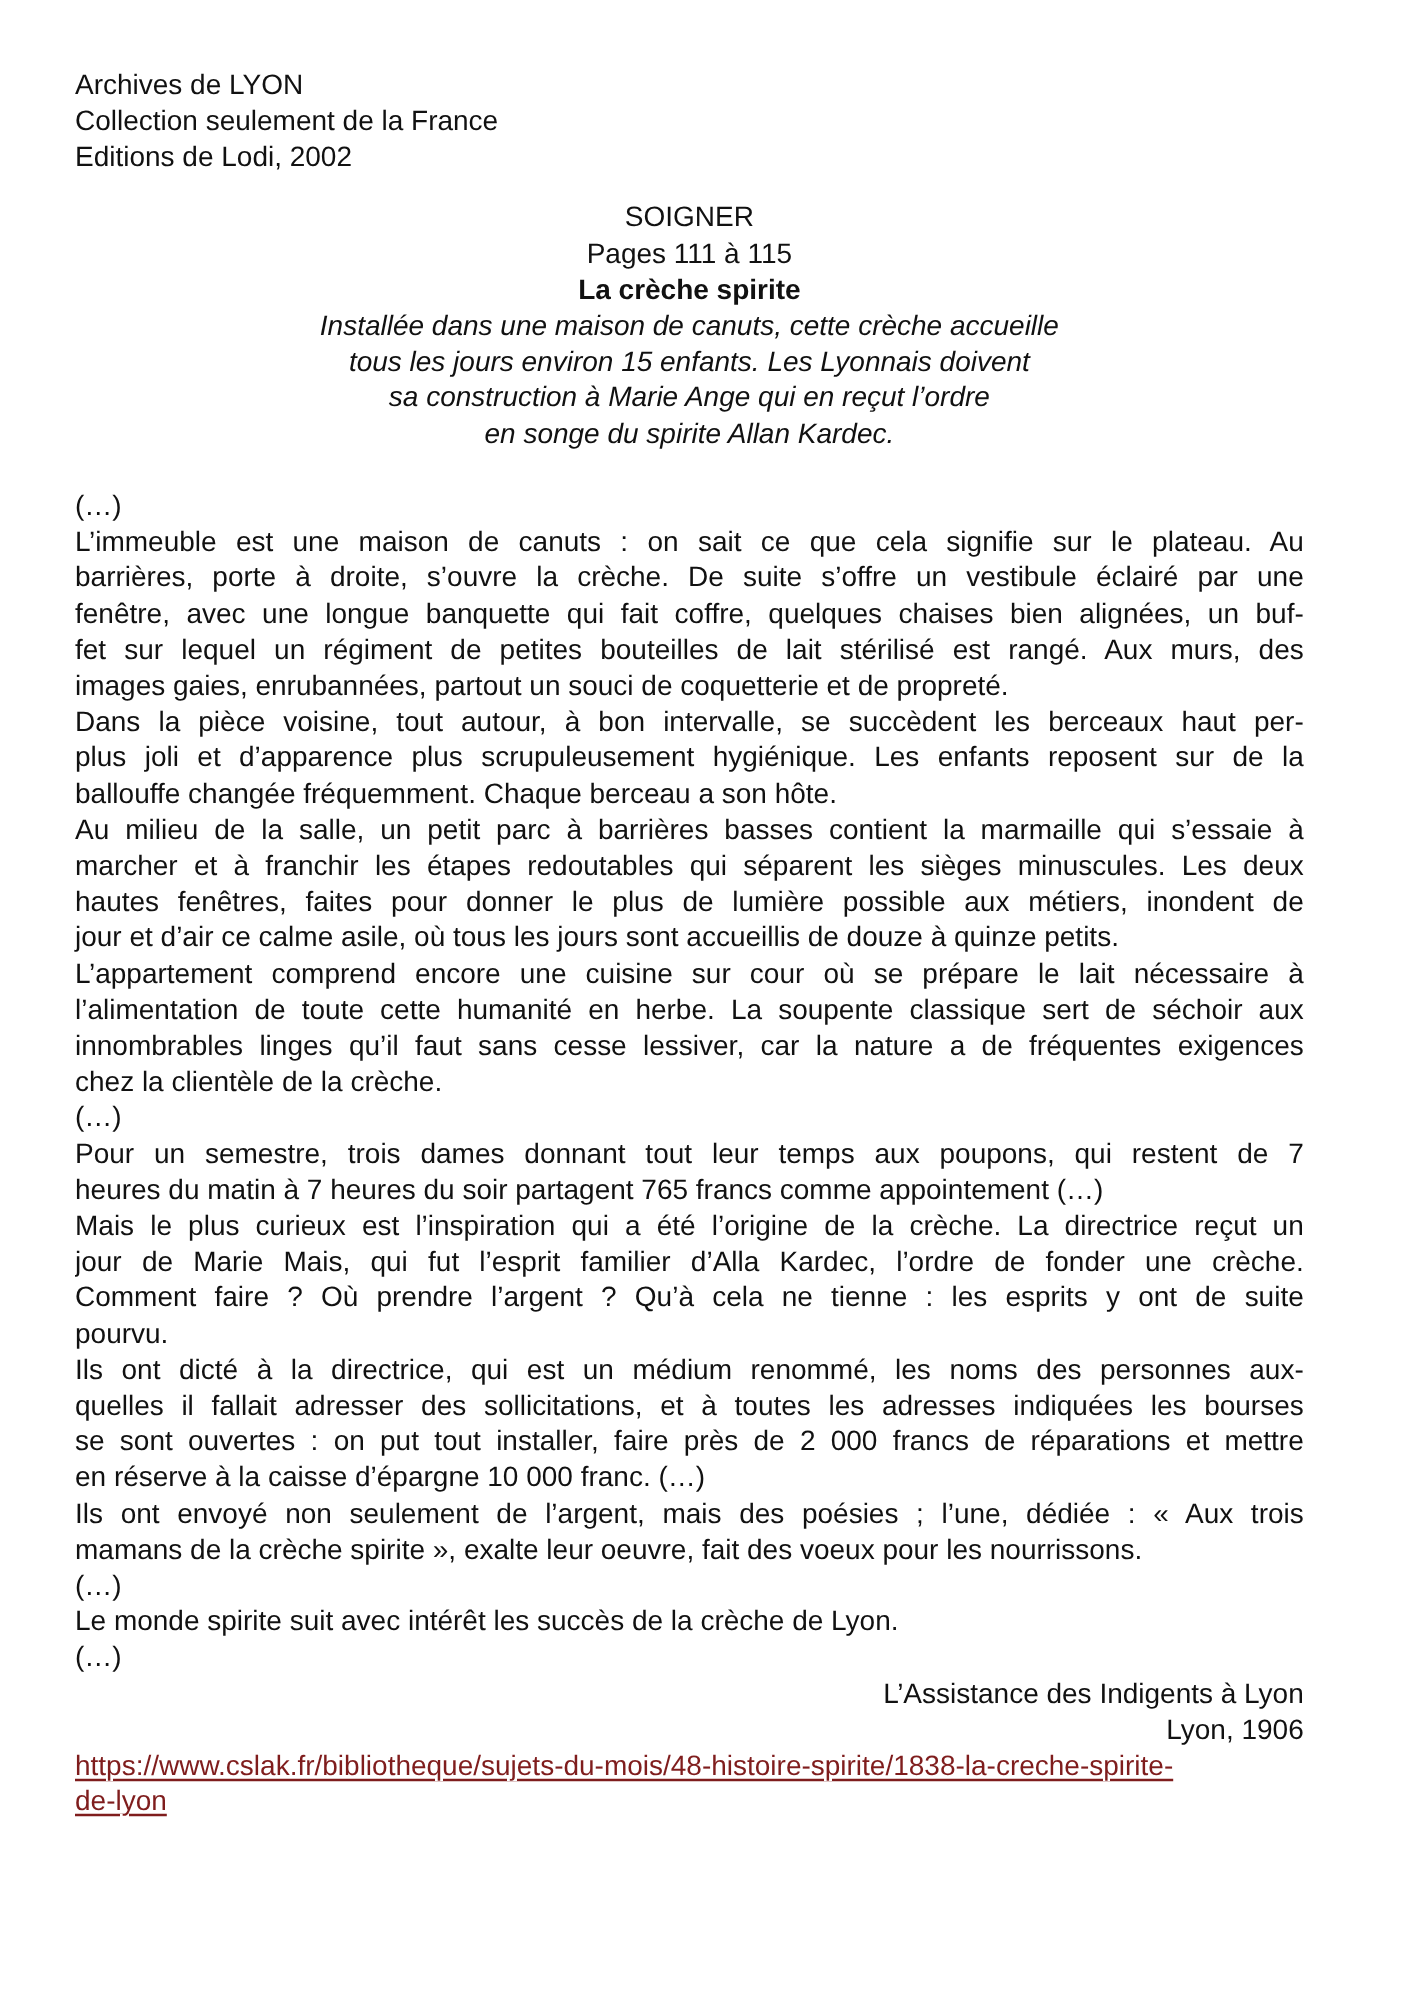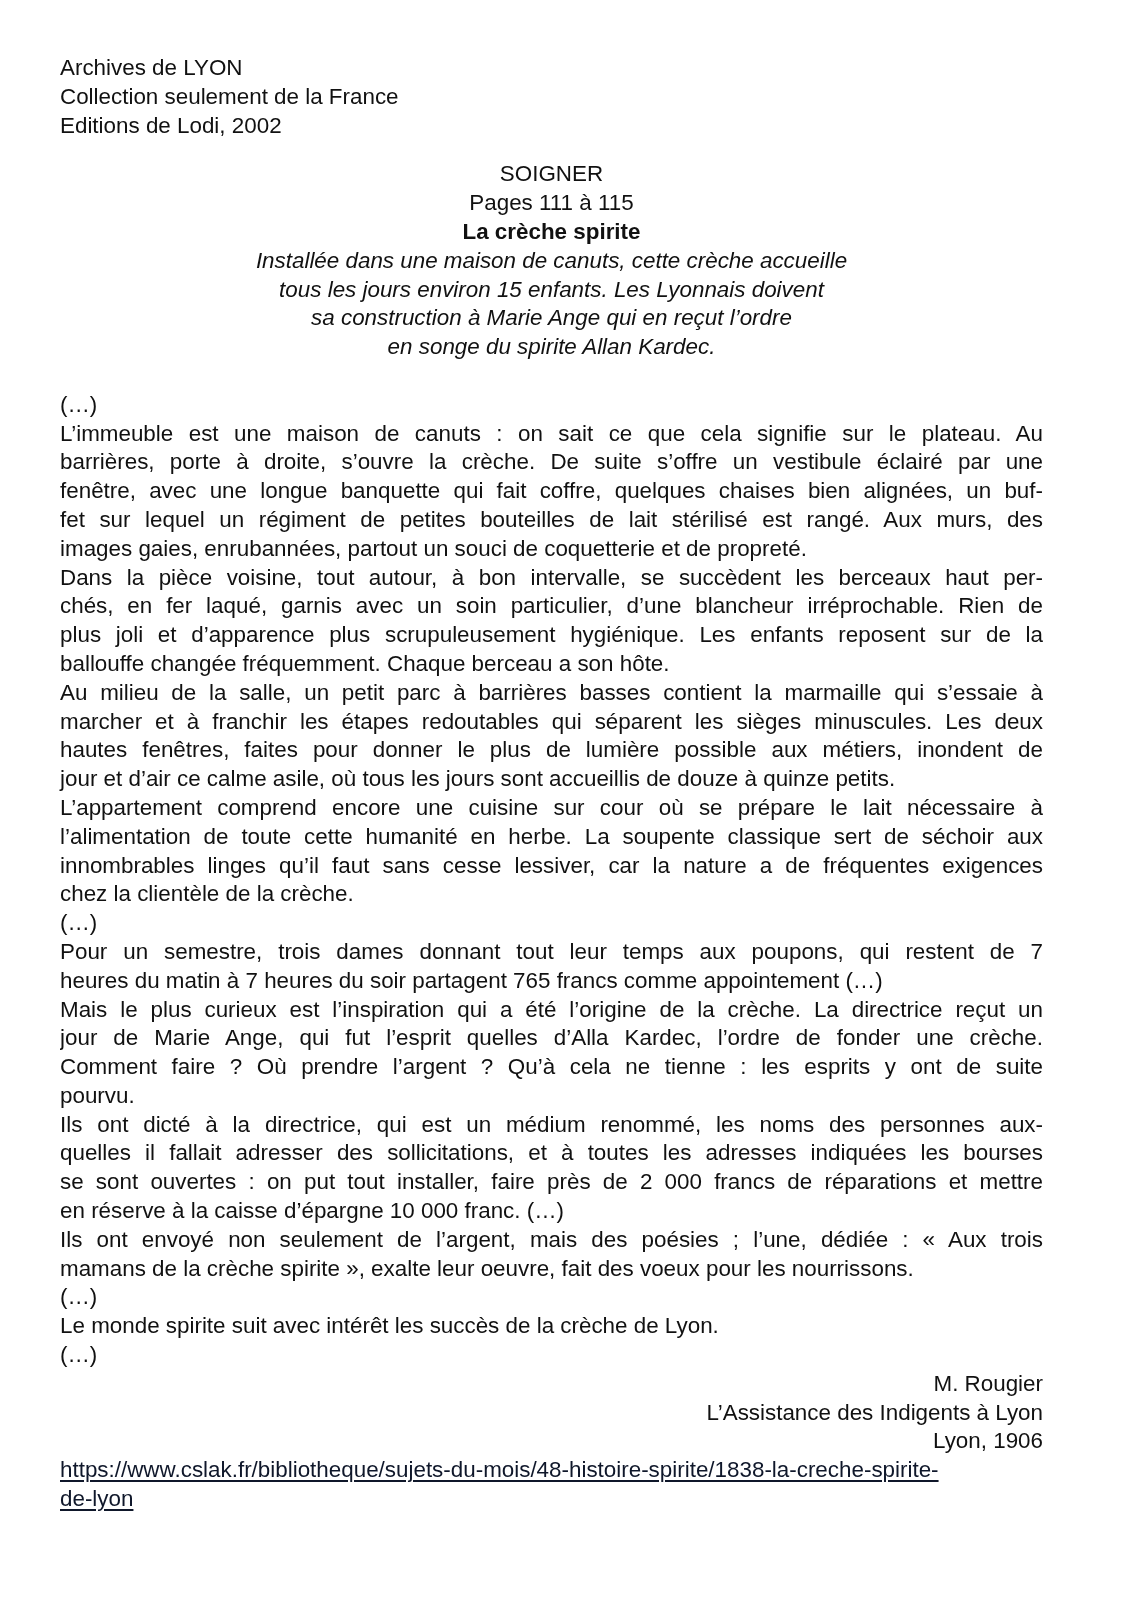--- a/index.html
+++ b/index.html
@@ -33,21 +33,21 @@
     .italic { font-style: italic; }
     .gap { height: 28.8px; }
     .j {
       text-align: justify;
       text-align-last: justify;
       white-space: normal;
       overflow: hidden;
     }
     .right { text-align: right; }
     .link {
-      color: #0f172a;
+      color: #7f1d1d;
       text-decoration: underline;
       text-decoration-thickness: 1.5px;
       text-underline-offset: 3px;
     }
   </style>
 </head>
 <body>
 
 <div class="page">
 
@@ -70,51 +70,49 @@
   <div class="gap"></div>
 
   <div id="body-text">
       <div class="line">(…)</div>
       <div class="line j">L’immeuble est une maison de canuts : on sait ce que cela signifie sur le plateau. Au</div>
       <div class="line j">barrières, porte à droite, s’ouvre la crèche. De suite s’offre un vestibule éclairé par une</div>
       <div class="line j">fenêtre, avec une longue banquette qui fait coffre, quelques chaises bien alignées, un buf-</div>
       <div class="line j">fet sur lequel un régiment de petites bouteilles de lait stérilisé est rangé. Aux murs, des</div>
       <div class="line">images gaies, enrubannées, partout un souci de coquetterie et de propreté.</div>
       <div class="line j">Dans la pièce voisine, tout autour, à bon intervalle, se succèdent les berceaux haut per-</div>
-      <div class="line j">chés, en fer laqué, garnis avec un soin particulier, d’une blancheur irréprochable. Rien de</div>
       <div class="line j">plus joli et d’apparence plus scrupuleusement hygiénique. Les enfants reposent sur de la</div>
       <div class="line">ballouffe changée fréquemment. Chaque berceau a son hôte.</div>
       <div class="line j">Au milieu de la salle, un petit parc à barrières basses contient la marmaille qui s’essaie à</div>
       <div class="line j">marcher et à franchir les étapes redoutables qui séparent les sièges minuscules. Les deux</div>
       <div class="line j">hautes fenêtres, faites pour donner le plus de lumière possible aux métiers, inondent de</div>
       <div class="line">jour et d’air ce calme asile, où tous les jours sont accueillis de douze à quinze petits.</div>
       <div class="line j">L’appartement comprend encore une cuisine sur cour où se prépare le lait nécessaire à</div>
       <div class="line j">l’alimentation de toute cette humanité en herbe. La soupente classique sert de séchoir aux</div>
       <div class="line j">innombrables linges qu’il faut sans cesse lessiver, car la nature a de fréquentes exigences</div>
       <div class="line">chez la clientèle de la crèche.</div>
       <div class="line">(…)</div>
       <div class="line j">Pour un semestre, trois dames donnant tout leur temps aux poupons, qui restent de 7</div>
       <div class="line">heures du matin à 7 heures du soir partagent 765 francs comme appointement (…)</div>
       <div class="line j">Mais le plus curieux est l’inspiration qui a été l’origine de la crèche. La directrice reçut un</div>
-      <div class="line j">jour de Marie Ange, qui fut l’esprit quelles d’Alla Kardec, l’ordre de fonder une crèche.</div>
+      <div class="line j">jour de Marie Mais, qui fut l’esprit familier d’Alla Kardec, l’ordre de fonder une crèche.</div>
       <div class="line j">Comment faire ? Où prendre l’argent ? Qu’à cela ne tienne : les esprits y ont de suite</div>
       <div class="line">pourvu.</div>
       <div class="line j">Ils ont dicté à la directrice, qui est un médium renommé, les noms des personnes aux-</div>
       <div class="line j">quelles il fallait adresser des sollicitations, et à toutes les adresses indiquées les bourses</div>
       <div class="line j">se sont ouvertes : on put tout installer, faire près de 2 000 francs de réparations et mettre</div>
       <div class="line">en réserve à la caisse d’épargne 10 000 franc. (…)</div>
       <div class="line j">Ils ont envoyé non seulement de l’argent, mais des poésies ; l’une, dédiée : « Aux trois</div>
       <div class="line">mamans de la crèche spirite », exalte leur oeuvre, fait des voeux pour les nourrissons.</div>
       <div class="line">(…)</div>
       <div class="line">Le monde spirite suit avec intérêt les succès de la crèche de Lyon.</div>
       <div class="line">(…)</div>
     </div>
 
   <div>
-    <div class="line right">M. Rougier</div>
     <div class="line right">L’Assistance des Indigents à Lyon</div>
     <div class="line right">Lyon, 1906</div>
   </div>
 
   <div>
     <div class="line"><span class="link">https://www.cslak.fr/bibliotheque/sujets-du-mois/48-histoire-spirite/1838-la-creche-spirite-</span></div>
     <div class="line"><span class="link">de-lyon</span></div>
   </div>
 
 </div>

